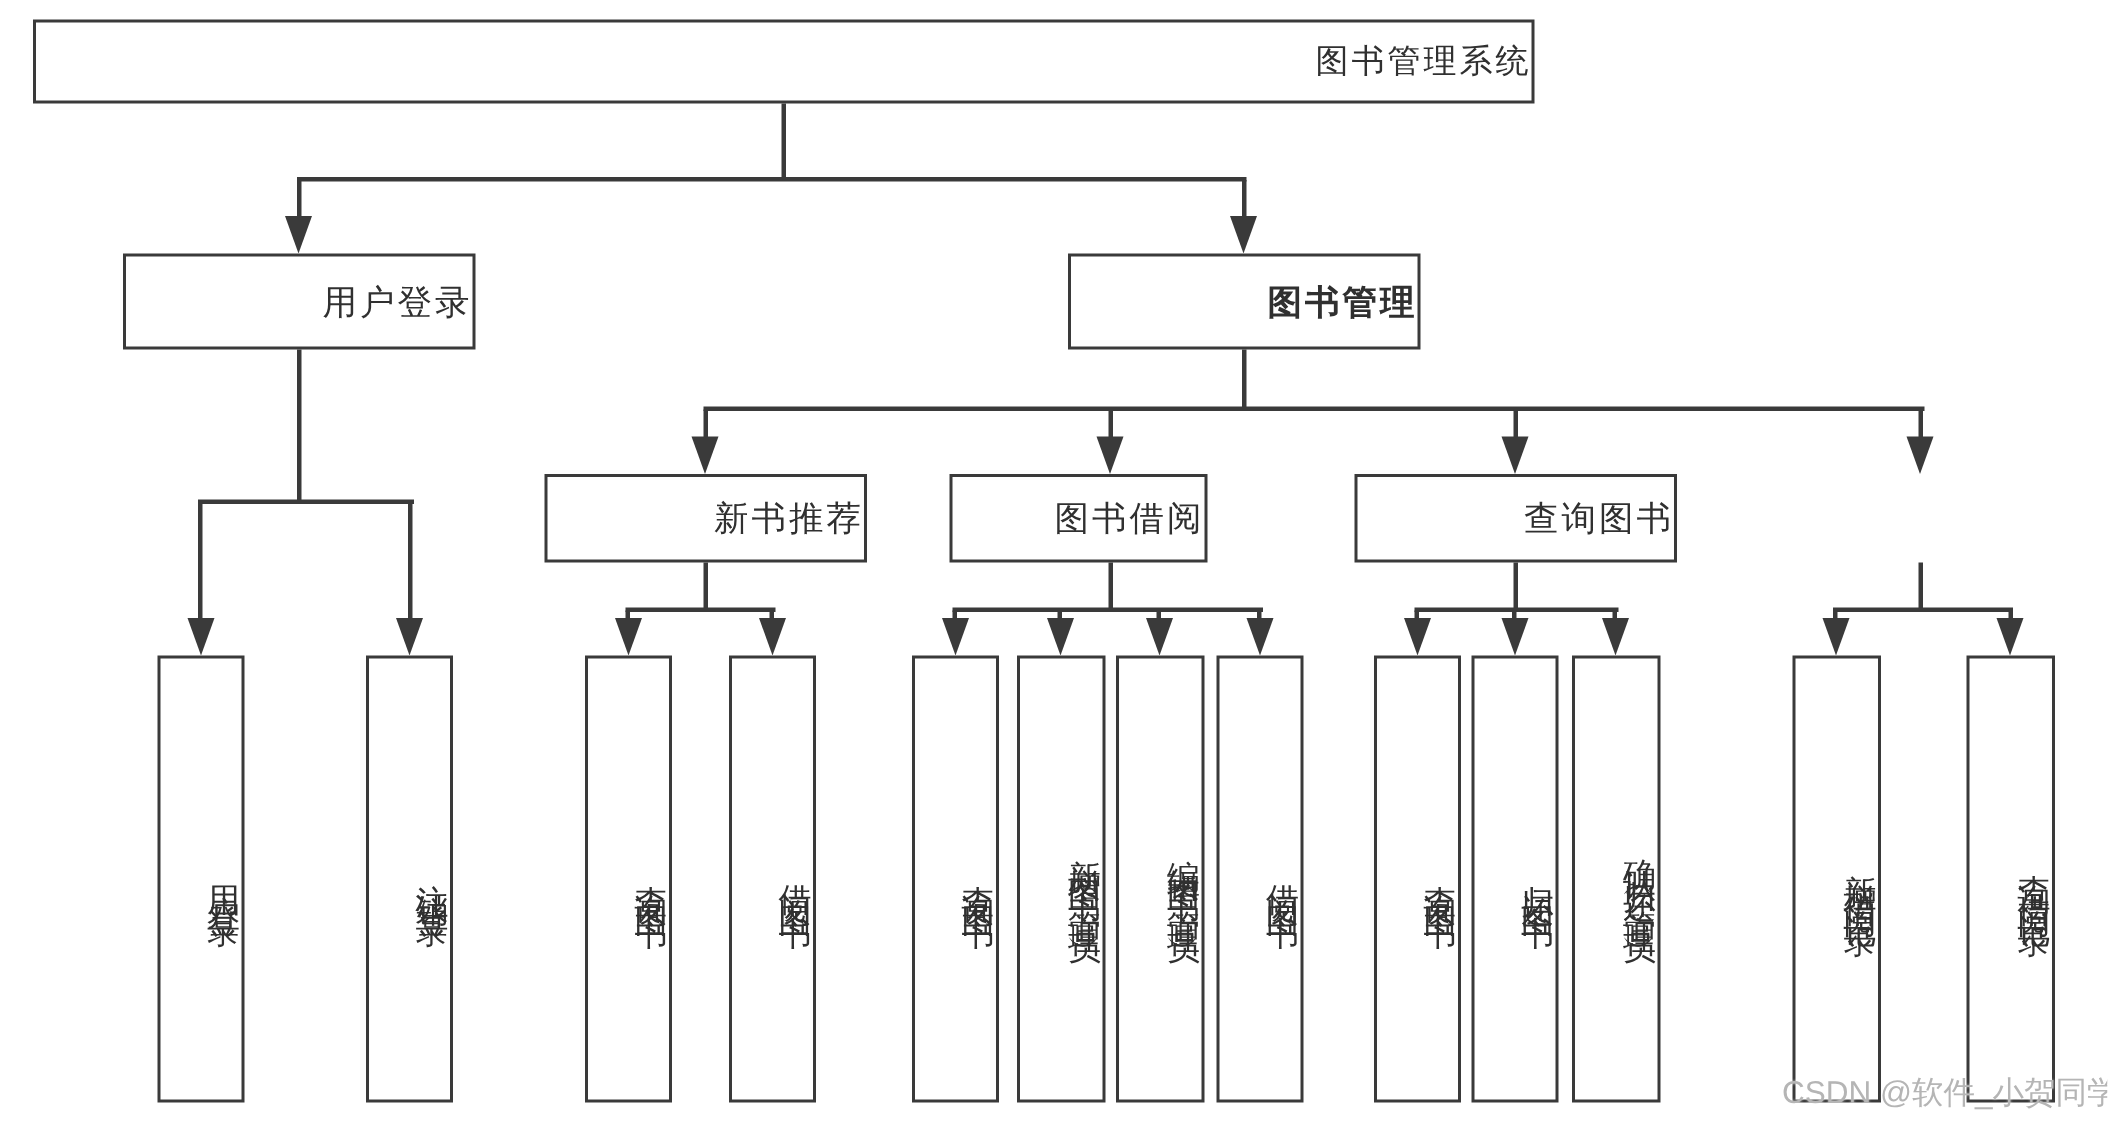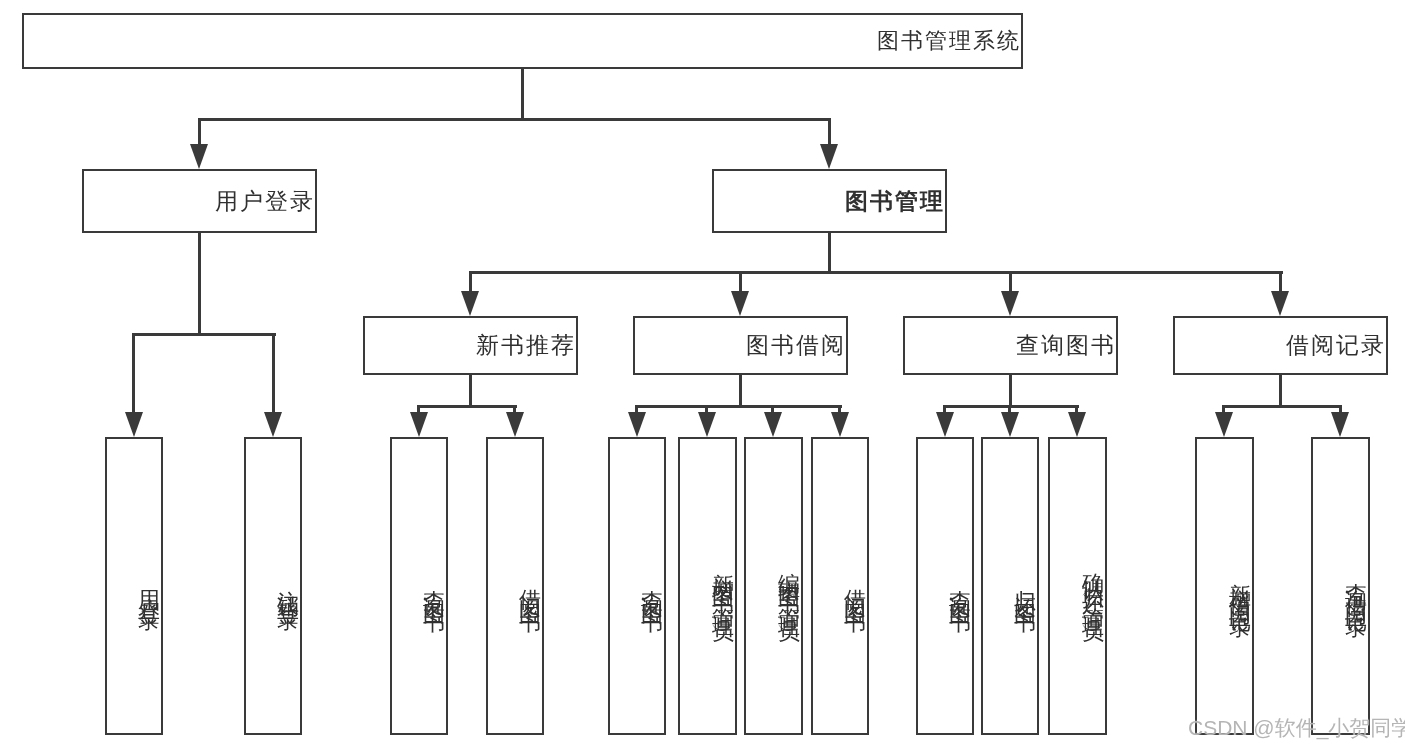--- a/index.html
+++ b/index.html
@@ -80,28 +80,25 @@
   <div class="line" style="left:739px;top:273px;width:3px;height:20px;"></div>
   <div class="arrow" style="left:731px;top:291px;"></div>
   <div class="line" style="left:1009px;top:273px;width:3px;height:20px;"></div>
   <div class="arrow" style="left:1001px;top:291px;"></div>
   <div class="line" style="left:1279px;top:273px;width:3px;height:20px;"></div>
   <div class="arrow" style="left:1271px;top:291px;"></div>
 
   <div class="box" style="left:363px;top:316px;width:215px;height:59px;">
     <span class="hlabel">新书推荐</span>
   </div>
-  <div class="box" style="left:633px;top:316px;width:215px;height:59px;">
+  <div class="box" style="left:633px;top:316px;width:172px;height:59px;">
     <span class="hlabel">图书借阅</span>
   </div>
   <div class="box" style="left:903px;top:316px;width:215px;height:59px;">
     <span class="hlabel">查询图书</span>
-  </div>
-  <div class="box" style="left:1173px;top:316px;width:215px;height:59px;">
-    <span class="hlabel">借阅记录</span>
   </div>
 
   <div class="line" style="left:198px;top:233px;width:3px;height:103px;"></div>
   <div class="line" style="left:132px;top:333px;width:144px;height:3px;"></div>
   <div class="line" style="left:132px;top:335px;width:3px;height:78px;"></div>
   <div class="arrow" style="left:125px;top:412px;"></div>
   <div class="line" style="left:272px;top:335px;width:3px;height:78px;"></div>
   <div class="arrow" style="left:264px;top:412px;"></div>
 
   <div class="line" style="left:469px;top:375px;width:3px;height:33px;"></div>

